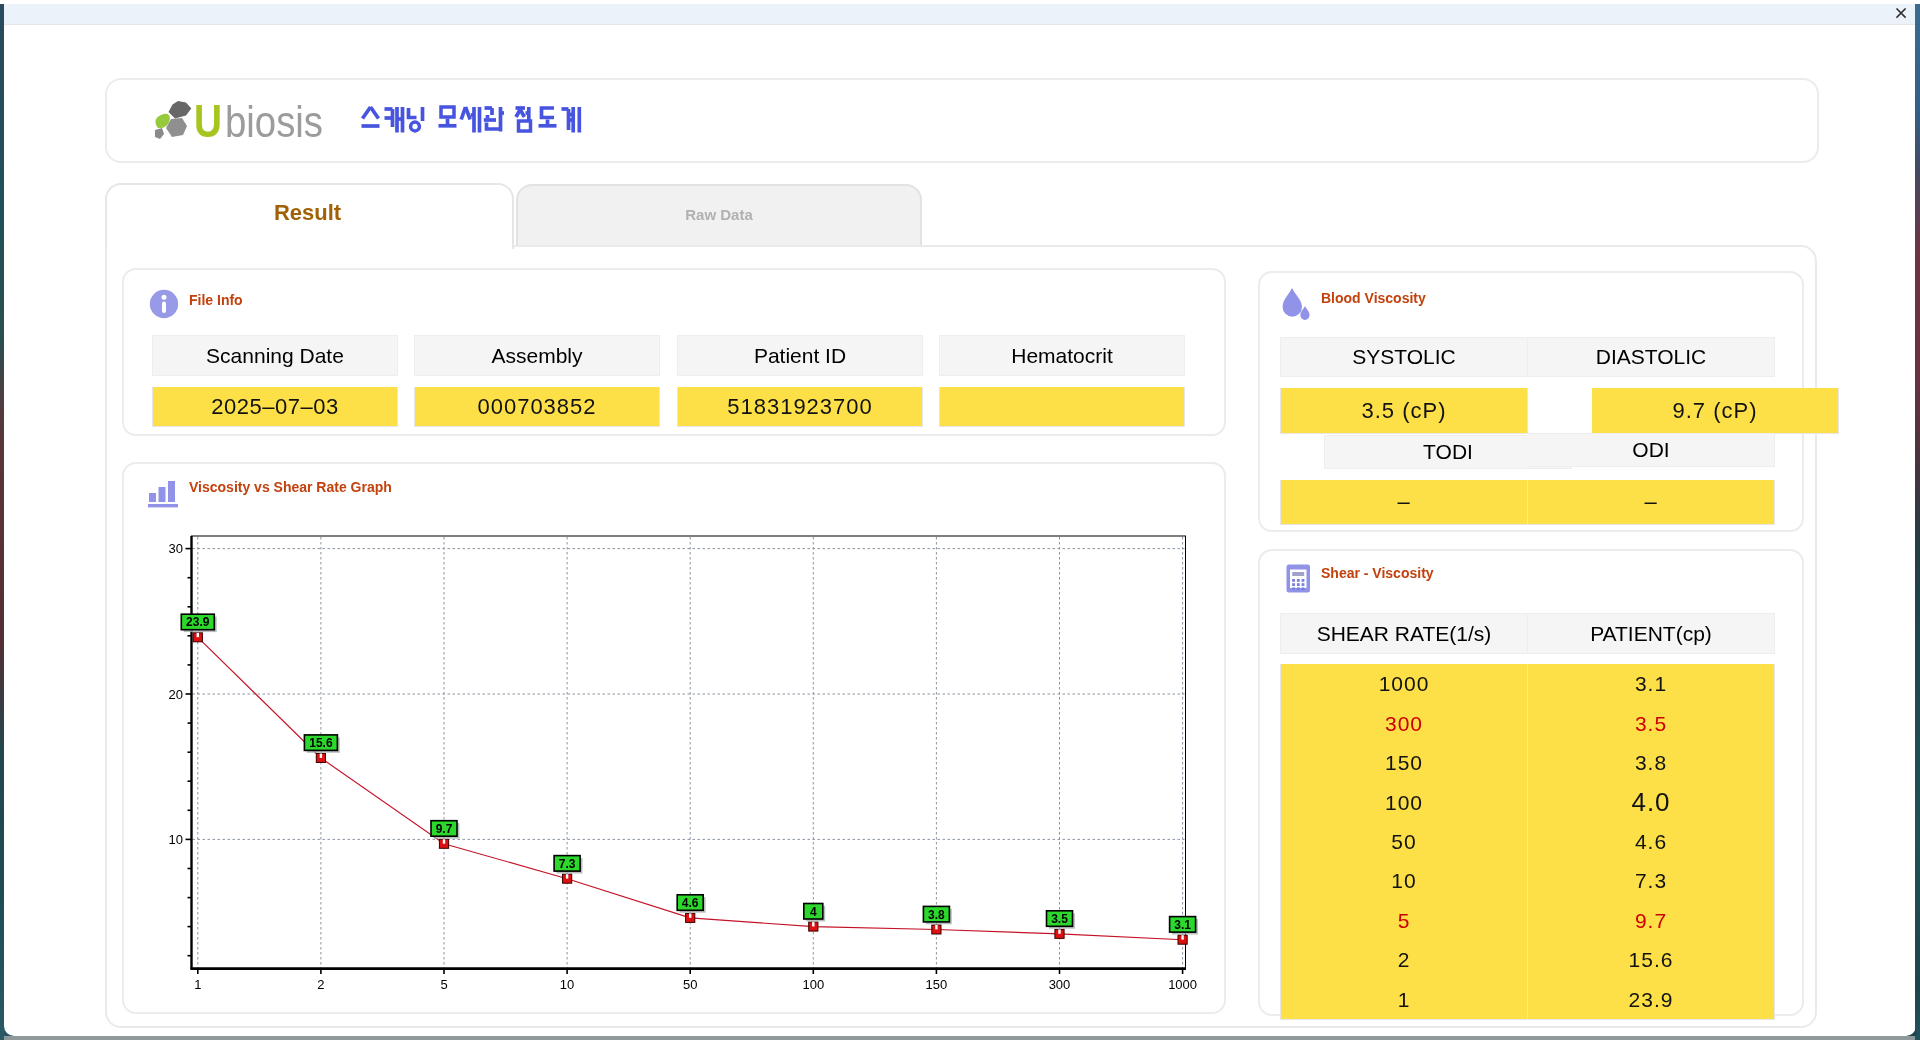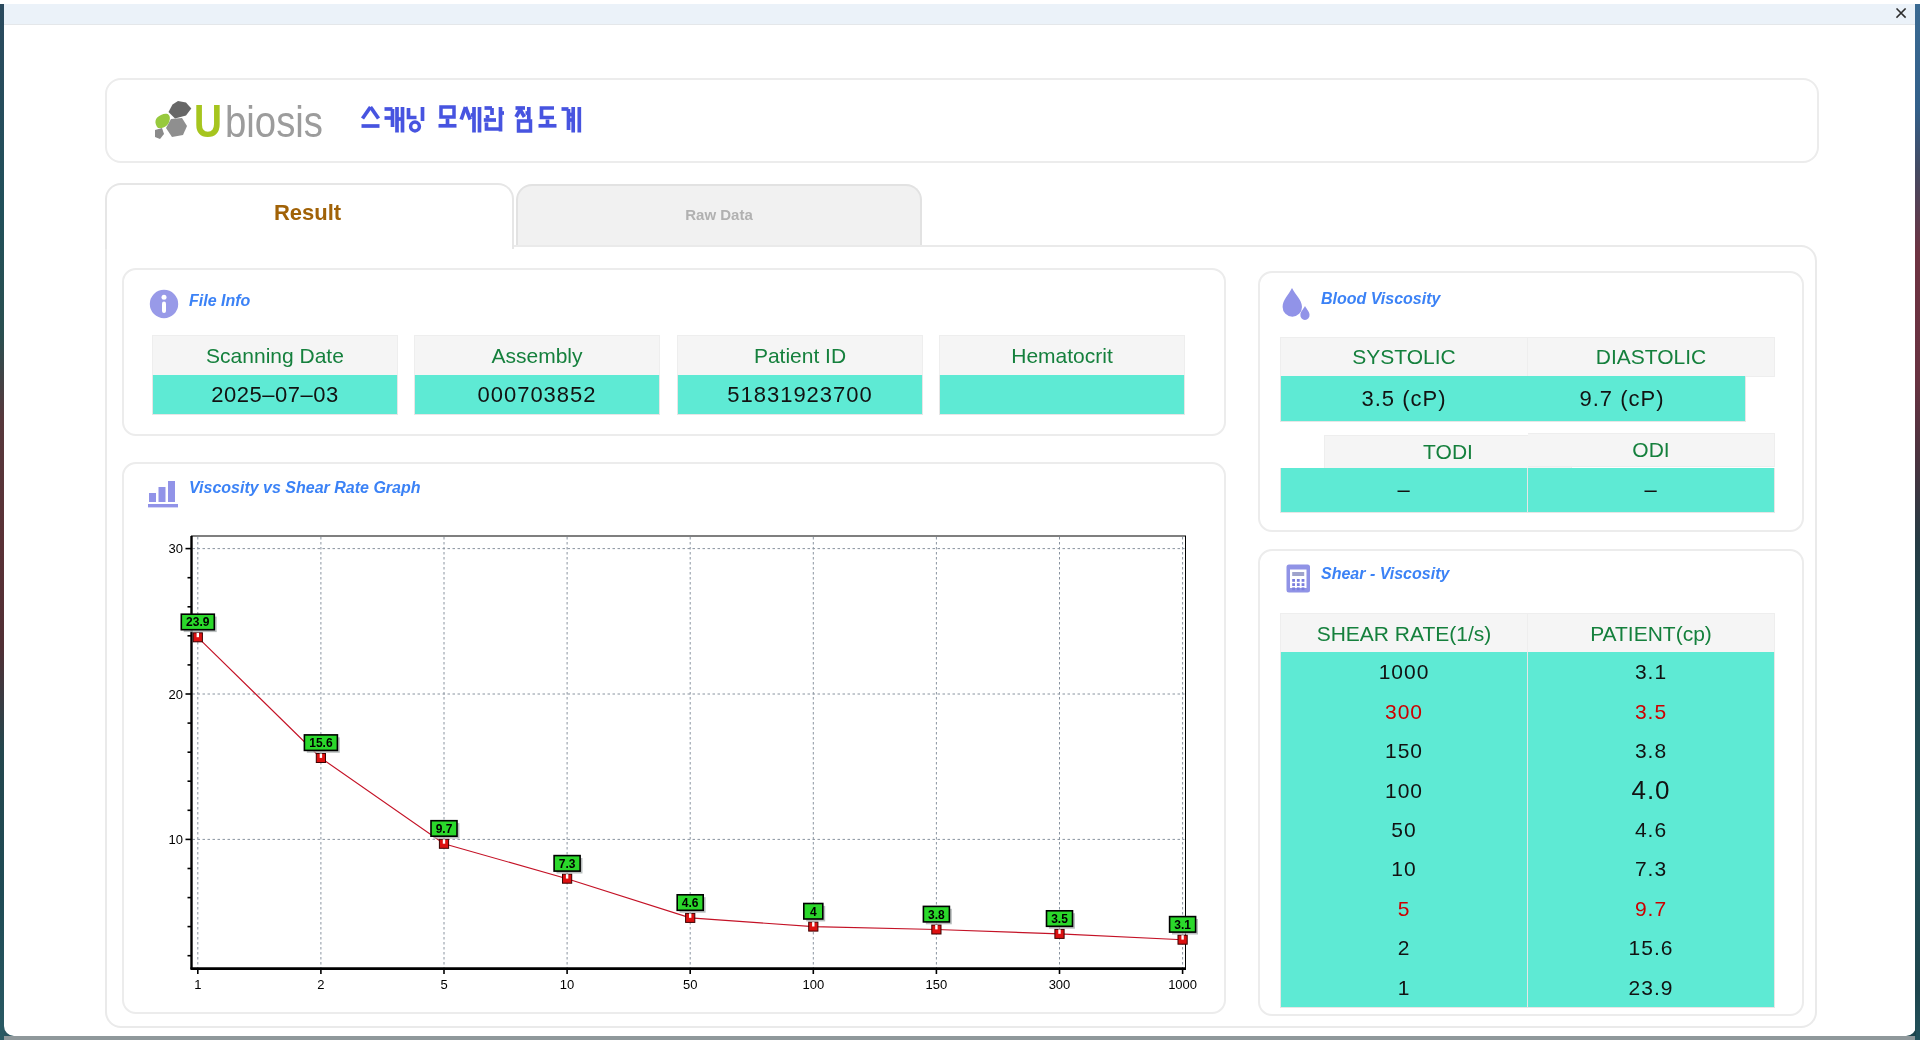--- a/index.html
+++ b/index.html
@@ -1,23 +1,23 @@
 <!DOCTYPE html>
 <html><head>
 <meta charset="utf-8">
 <style>
   html,body{margin:0;padding:0;width:1920px;height:1040px;overflow:hidden;background:#fff;
     font-family:"Liberation Sans",sans-serif;}
   .abs{position:absolute;}
   .card{position:absolute;background:#fff;border:2px solid #ececec;border-radius:16px;}
-  .ttl{position:absolute;font-weight:bold;font-size:16px;color:#3b82f6;font-style:italic;}
-  .hcell{position:absolute;background:#f5f5f5;border:1px solid #eeeeee;color:#15803d;
+  .ttl{position:absolute;font-weight:bold;font-size:14px;color:#c2410c;}
+  .hcell{position:absolute;background:#f5f5f5;border:1px solid #eeeeee;color:#000000;
     font-size:21px;display:flex;align-items:center;justify-content:center;}
-  .vcell{position:absolute;background:#5eead4;border:1px solid #e6e6e6;border-top:none;font-size:21px;color:#121212;
-    font-size:22px;letter-spacing:1px;display:flex;align-items:center;justify-content:center;}
+  .vcell{position:absolute;background:#fde047;border:1px solid #e6e6e6;border-top:none;font-size:21px;color:#121212;
+    font-size:22px;letter-spacing:1px;display:flex;align-items:center;justify-content:center;margin-top:12px;}
 </style>
 </head>
 <body>
 
 <div class="abs" style="left:4px;top:4px;width:1912px;height:20px;background:#ebf2f9;border-bottom:1px solid #e4e7ea;"></div>
 <svg class="abs" style="left:1896px;top:8px;" width="11" height="11" viewBox="0 0 12 12">
   <path d="M0.5,0.5 L10.5,10.5 M10.5,0.5 L0.5,10.5" stroke="#2e2e2e" stroke-width="1.7" fill="none"></path>
 </svg>
 
 <div class="abs" style="left:0;top:4px;width:4px;height:1036px;background:linear-gradient(180deg,#2b4a5e 0%,#21505a 20%,#2a4f50 32%,#57383c 40%,#5a3136 52%,#512f35 62%,#24474e 72%,#1f4b55 86%,#2a5a64 100%);"></div>
@@ -269,21 +269,21 @@
 
 <div class="card" style="left:1258px;top:271px;width:542px;height:257px;border-radius:14px;"></div>
 <svg class="abs" style="left:1279px;top:286px;" width="36" height="38" viewBox="0 0 36 38">
   <path d="M13,2 C16.5,9 23,14 23,21 A9.7,9.7 0 1,1 3.6,21 C3.6,14 9.5,9 13,2 Z" fill="#9193e8"></path>
   <path d="M26,20 C27.7,23.4 30.5,25.7 30.5,28.6 A4.6,4.6 0 1,1 21.4,28.6 C21.4,25.7 24.3,23.4 26,20 Z" fill="#9193e8"></path>
 </svg>
 <div class="ttl" style="left:1321px;top:290px;">Blood Viscosity</div>
 <div class="hcell" style="left:1280px;top:337px;width:246px;height:38px;">SYSTOLIC</div>
 <div class="hcell" style="left:1528px;top:337px;width:246px;height:38px;border-left:none;">DIASTOLIC</div>
 <div class="vcell" style="left:1280px;top:376px;width:246px;height:45px;">3.5 (cP)</div>
-<div class="vcell" style="left:1499px;top:376px;width:246px;height:45px;border-left:none;text-align:center;">9.7 (cP)</div>
+<div class="vcell" style="left:1592px;top:376px;width:246px;height:45px;border-left:none;text-align:center;">9.7 (cP)</div>
 <div class="hcell" style="left:1280px;top:435px;width:246px;height:32px;margin-left:44px;">TODI</div>
 <div class="hcell" style="left:1528px;top:433px;width:246px;height:32px;border-left:none;">ODI</div>
 <div class="vcell" style="left:1280px;top:468px;width:246px;height:44px;">–</div>
 <div class="vcell" style="left:1528px;top:468px;width:246px;height:44px;border-left:none;">–</div>
 
 <div class="card" style="left:1258px;top:549px;width:542px;height:463px;border-radius:14px;"></div>
 <svg class="abs" style="left:1286px;top:564px;" width="26" height="30" viewBox="0 0 26 30">
   <rect x="0.5" y="0.5" width="23.5" height="28" rx="2.5" fill="#9093e6"></rect>
   <rect x="4" y="5.5" width="16.5" height="18.5" fill="#fff"></rect>
   <rect x="6.2" y="8" width="12" height="4" fill="#9fa3cc"></rect>

